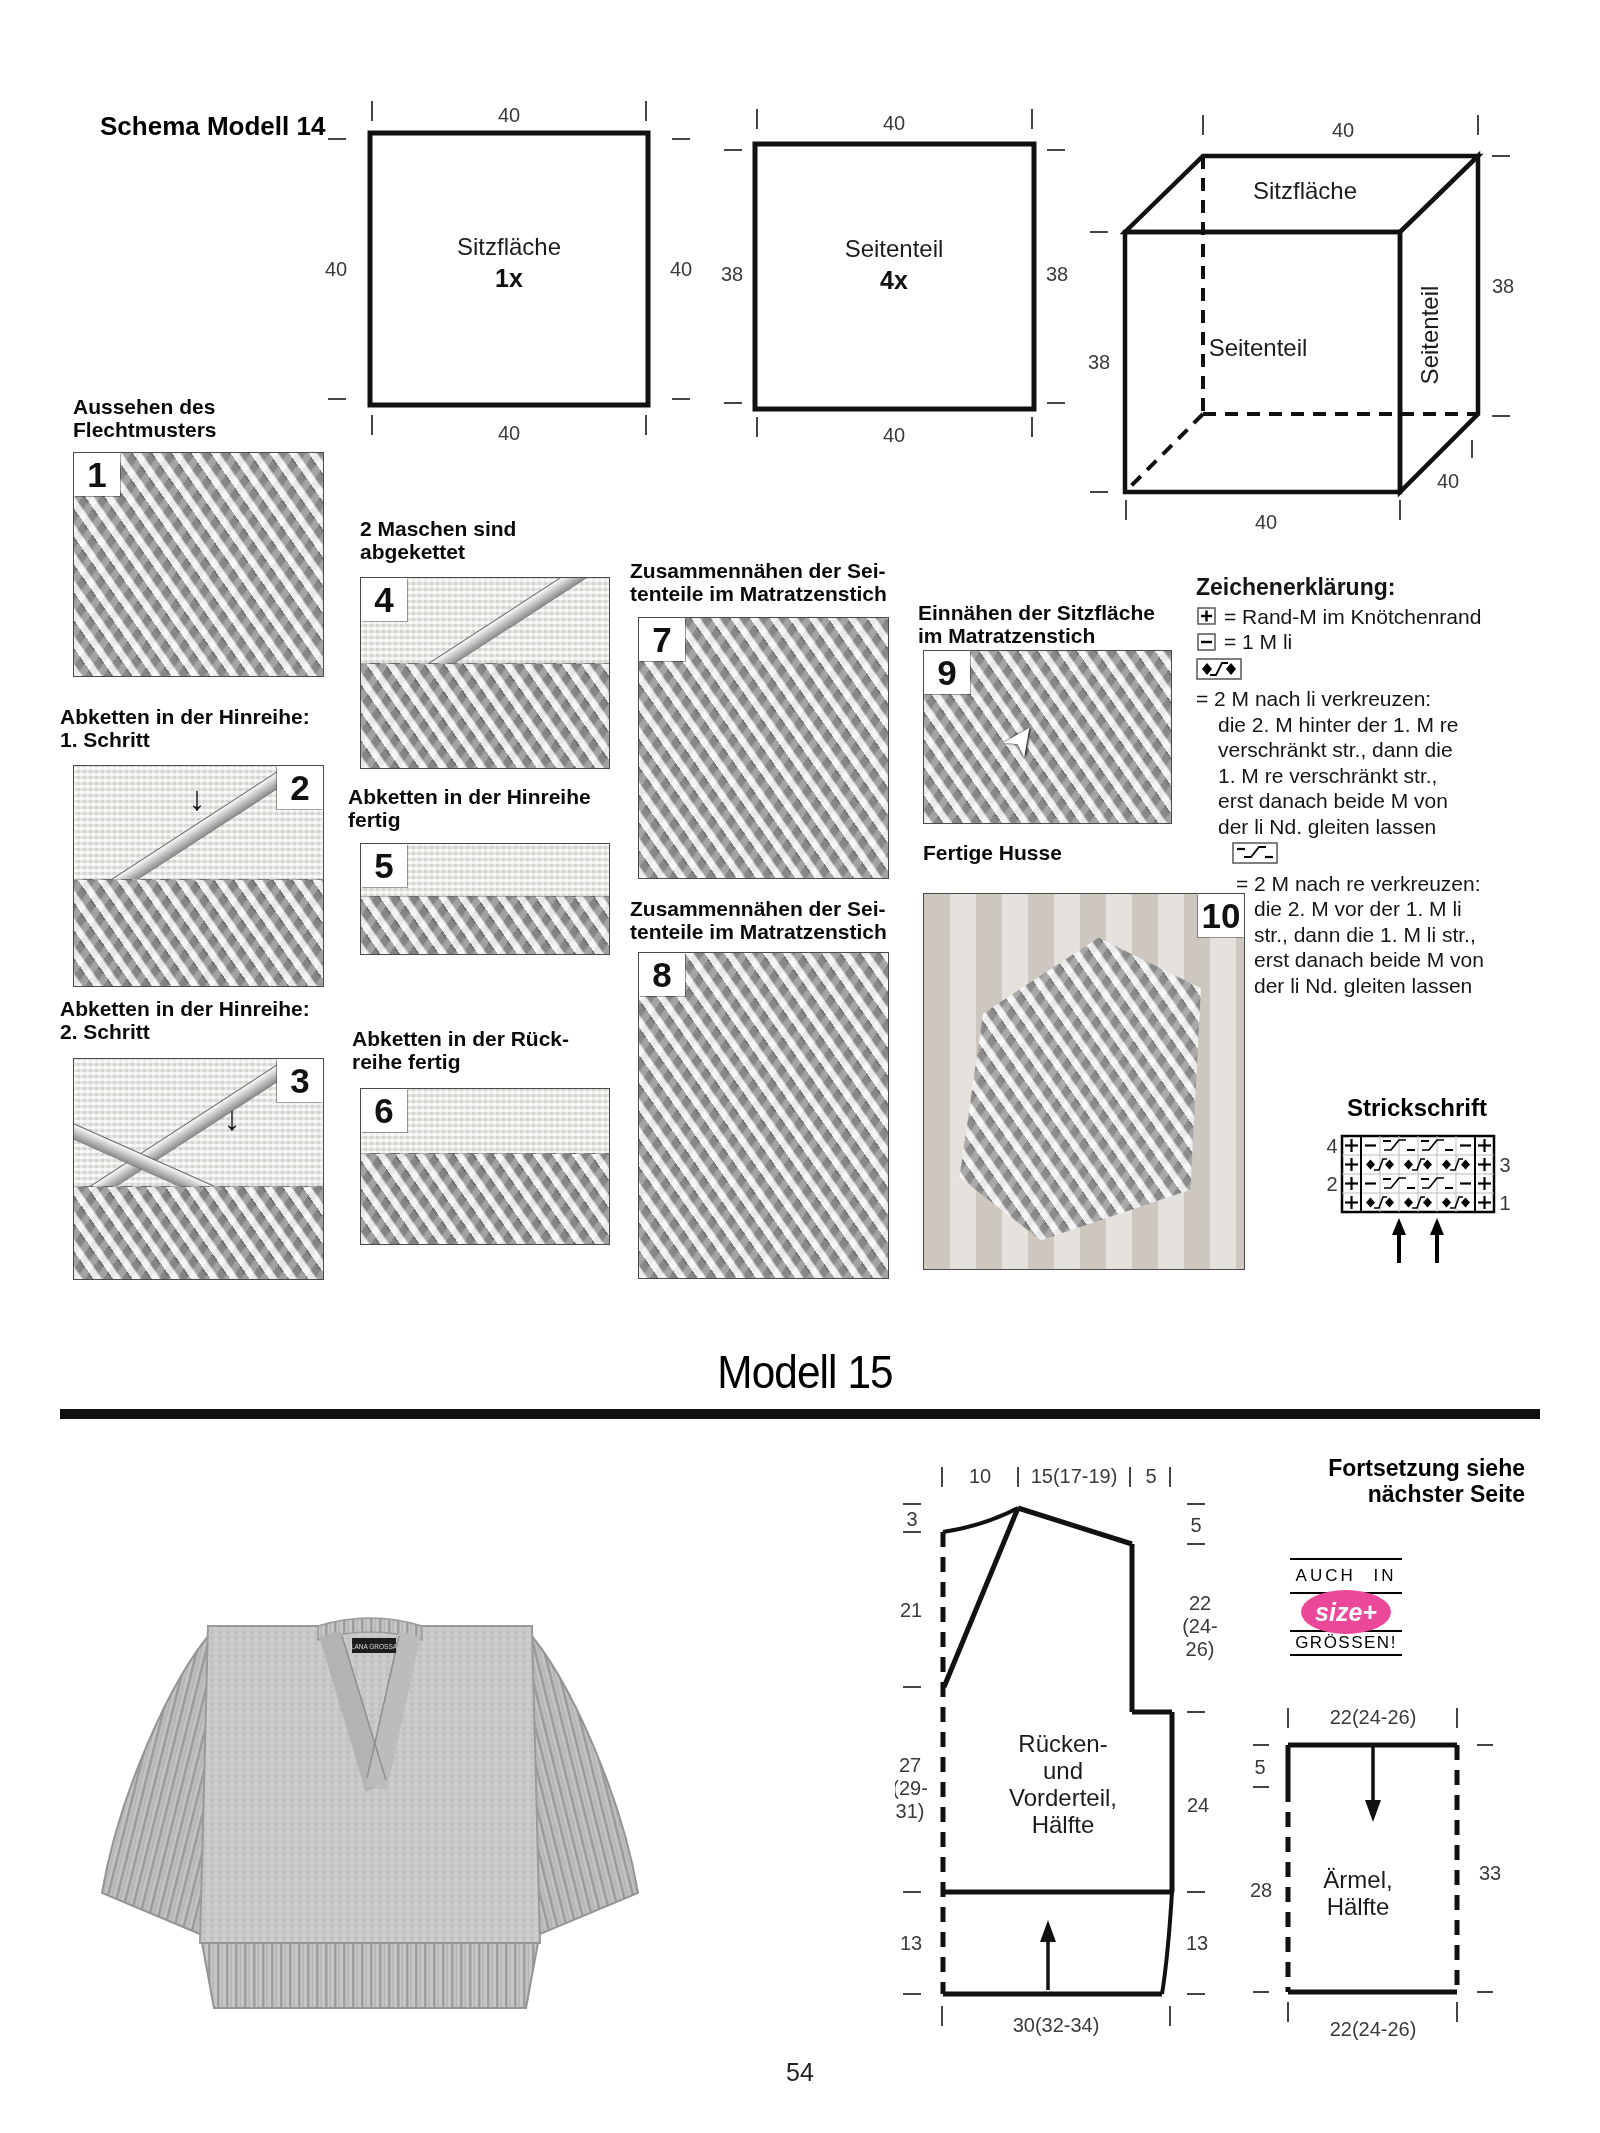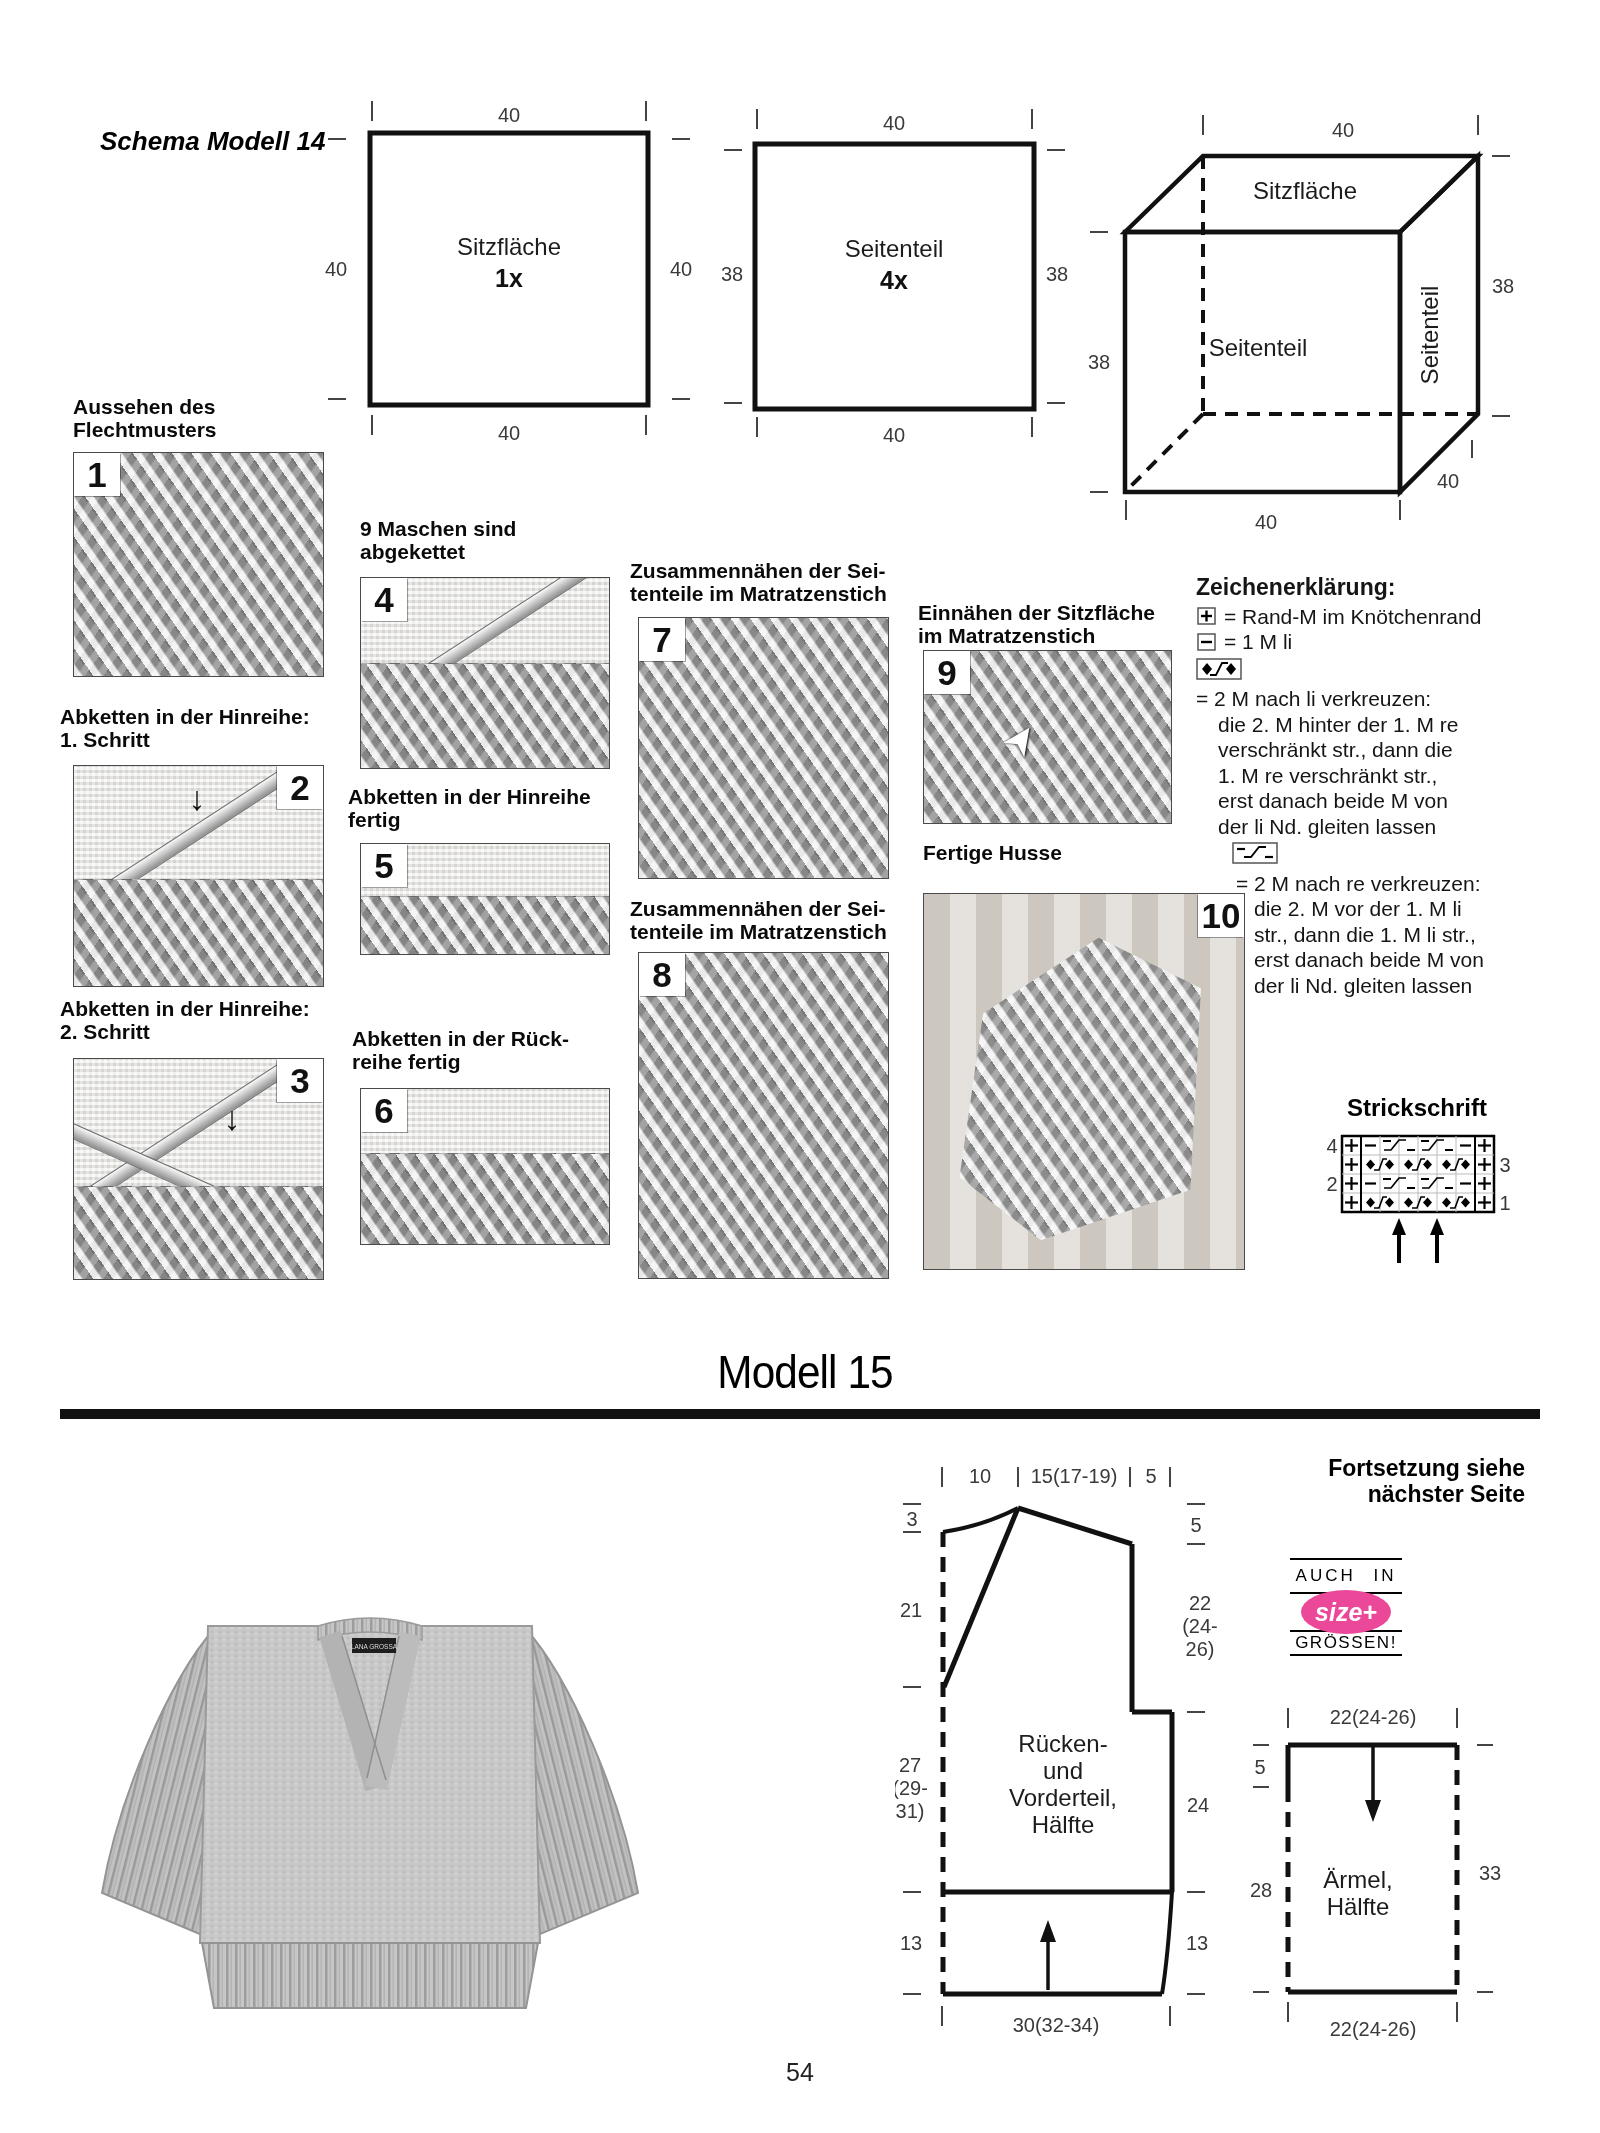--- a/index.html
+++ b/index.html
@@ -5,21 +5,21 @@
   html,body{margin:0;padding:0;background:#888;}
   .page{position:relative;width:1600px;height:2133px;background:#ffffff;
         font-family:"Liberation Sans", sans-serif;color:#000;overflow:hidden;}
 
   
   .abs{position:absolute;}
   .cap{position:absolute;font-weight:bold;font-size:21px;line-height:22.5px;
        text-align:left;white-space:pre-line;color:#0a0a0a;}
 
   
-  .heading14{position:absolute;left:100px;top:126px;font-size:26px;font-weight:bold;font-style:italic;}
+  .heading14{position:absolute;left:100px;top:111px;font-size:26px;font-weight:bold;}
 
   
   .photo{position:absolute;border:1px solid #4a4a4a;overflow:hidden;
     background-color:#b4b4b4;
     background-image:
       repeating-linear-gradient(55deg, rgba(255,255,255,.8) 0 6px, rgba(125,125,125,.55) 8px 14px, rgba(45,45,45,.28) 14px 16px),
       repeating-linear-gradient(-55deg, rgba(235,235,235,.55) 0 6px, rgba(95,95,95,.38) 8px 15px);}
   .photo--light{background-color:#e9e8e4;background-image:
       repeating-linear-gradient(0deg, rgba(255,255,255,.55) 0 3px, rgba(0,0,0,.05) 3px 6px),
       repeating-linear-gradient(90deg, rgba(255,255,255,.4) 0 3px, rgba(0,0,0,.04) 3px 6px);}
@@ -156,21 +156,21 @@
       <text class="dim" x="1128" y="393" text-anchor="middle">40</text>
     </g>
   </svg>
 
   <div class="cap" style="left:73px;top:396px;width:249px;">Aussehen des
 Flechtmusters</div>
   <div class="cap" style="left:60px;top:706px;width:275px;">Abketten in der Hinreihe:
 1. Schritt</div>
   <div class="cap" style="left:60px;top:998px;width:275px;">Abketten in der Hinreihe:
 2. Schritt</div>
-  <div class="cap" style="left:360px;top:518px;width:248px;">9 Maschen sind
+  <div class="cap" style="left:360px;top:518px;width:248px;">2 Maschen sind
 abgekettet</div>
   <div class="cap" style="left:348px;top:786px;width:272px;">Abketten in der Hinreihe
 fertig</div>
   <div class="cap" style="left:352px;top:1028px;width:264px;">Abketten in der Rück-
 reihe fertig</div>
   <div class="cap" style="left:630px;top:560px;width:265px;">Zusammennähen der Sei-
 tenteile im Matratzenstich</div>
   <div class="cap" style="left:630px;top:898px;width:265px;">Zusammennähen der Sei-
 tenteile im Matratzenstich</div>
   <div class="cap" style="left:918px;top:578px;width:257px;margin-top:24px;">Einnähen der Sitzfläche

